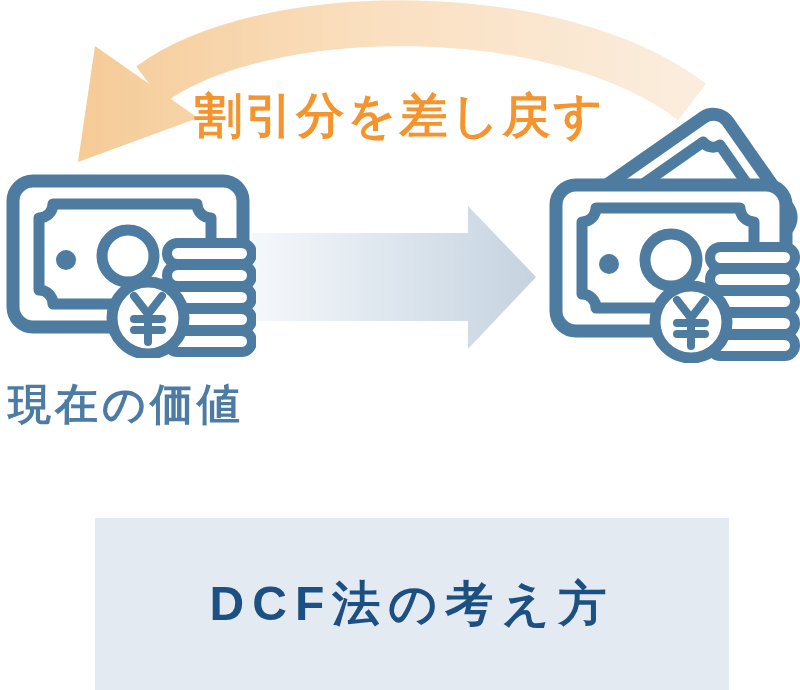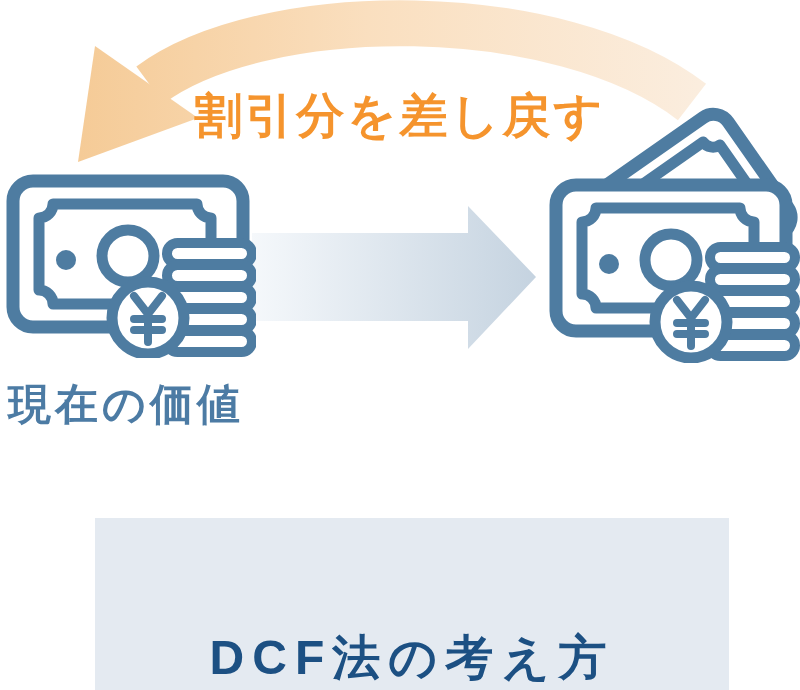--- a/index.html
+++ b/index.html
@@ -25,21 +25,21 @@
     text-align:center;
     font-size:43px;font-weight:bold;letter-spacing:4px;
     color:#4C7BA4;
     white-space:nowrap;
   }
   .present{left:0px;}
   .future{left:548px;}
   .caption-box{
     left:95px;top:518px;width:634px;height:172px;
     background:#E4EAF1;
-    display:flex;align-items:flex-end;justify-content:center;
+    display:flex;align-items:center;justify-content:center;
   }
   .caption-text{
     font-size:48px;font-weight:bold;letter-spacing:8px;
     color:#1C5083;
     white-space:nowrap;
   }
 </style>
 </head>
 <body>
 

